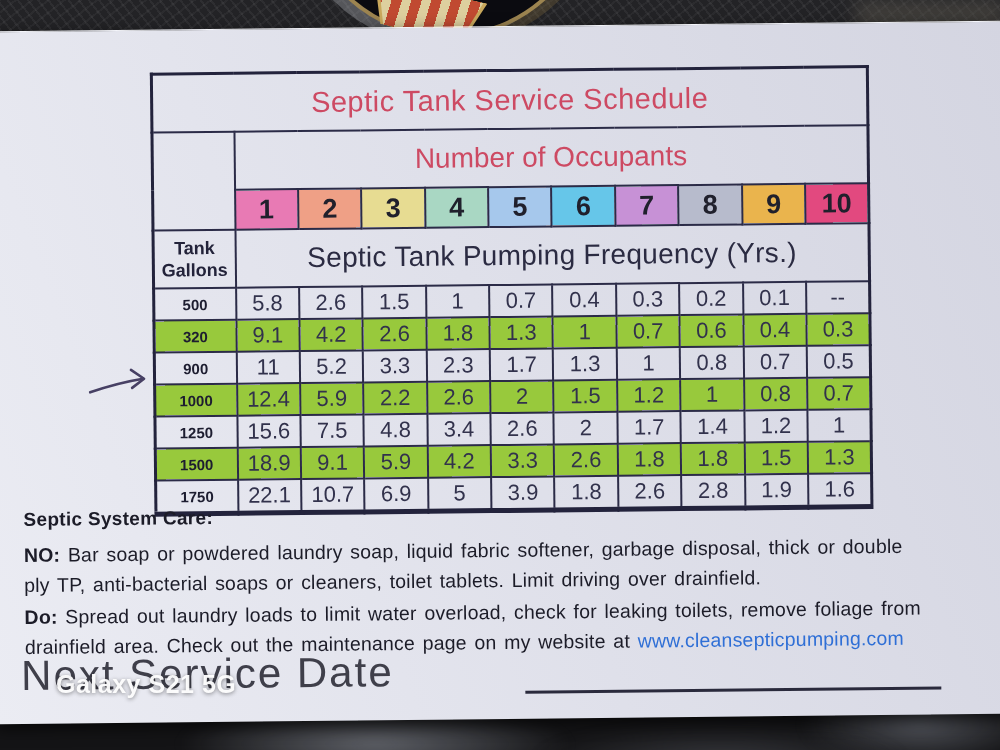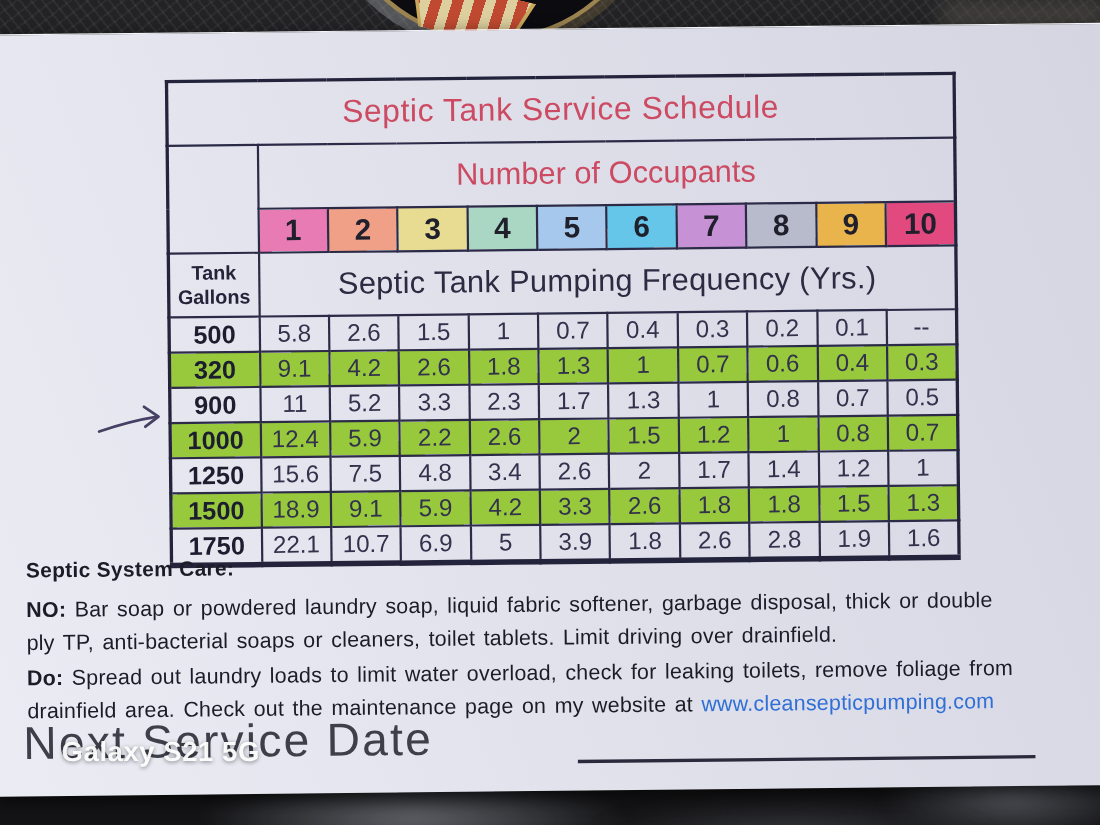--- a/index.html
+++ b/index.html
@@ -43,21 +43,21 @@
     border-collapse:collapse;table-layout:fixed;
     border:3px solid #23233c;border-bottom-width:5px;}
   table.sched td{border:2px solid #2b2b47;padding:0;text-align:center;overflow:hidden;}
   col.col-gal{width:82px;}
   col.col-d{width:63.4px;}
   td.tbl-title{height:56px;font-size:29px;letter-spacing:.5px;color:var(--red);}
   td.occ-h{height:56px;font-size:28px;color:var(--red);}
   td.num{height:38px;font-size:27px;font-weight:bold;color:#20202c;}
   td.gal-h{font-size:18px;font-weight:bold;color:#23233a;line-height:1.25;}
   td.freq-h{height:56px;font-size:28px;color:#2b2b42;letter-spacing:.3px;}
-  td.gal{height:30px;font-size:23px;font-weight:bold;color:#1d1d30;}
+  td.gal{height:30px;font-size:15px;font-weight:bold;color:#1d1d30;}
   td.val{font-size:22px;color:#32324c;}
   tr.hl td{background:var(--hl);}
 
   .arrow-svg{position:absolute;left:95px;top:336px;}
 
   
   .care-heading{position:absolute;left:30px;top:477px;font-size:19px;font-weight:bold;
     color:#1c1c28;letter-spacing:.3px;}
   .para{position:absolute;color:#1c1c28;font-size:19.5px;letter-spacing:.2px;word-spacing:2px;}
   .para .care-line{line-height:30px;white-space:nowrap;}

